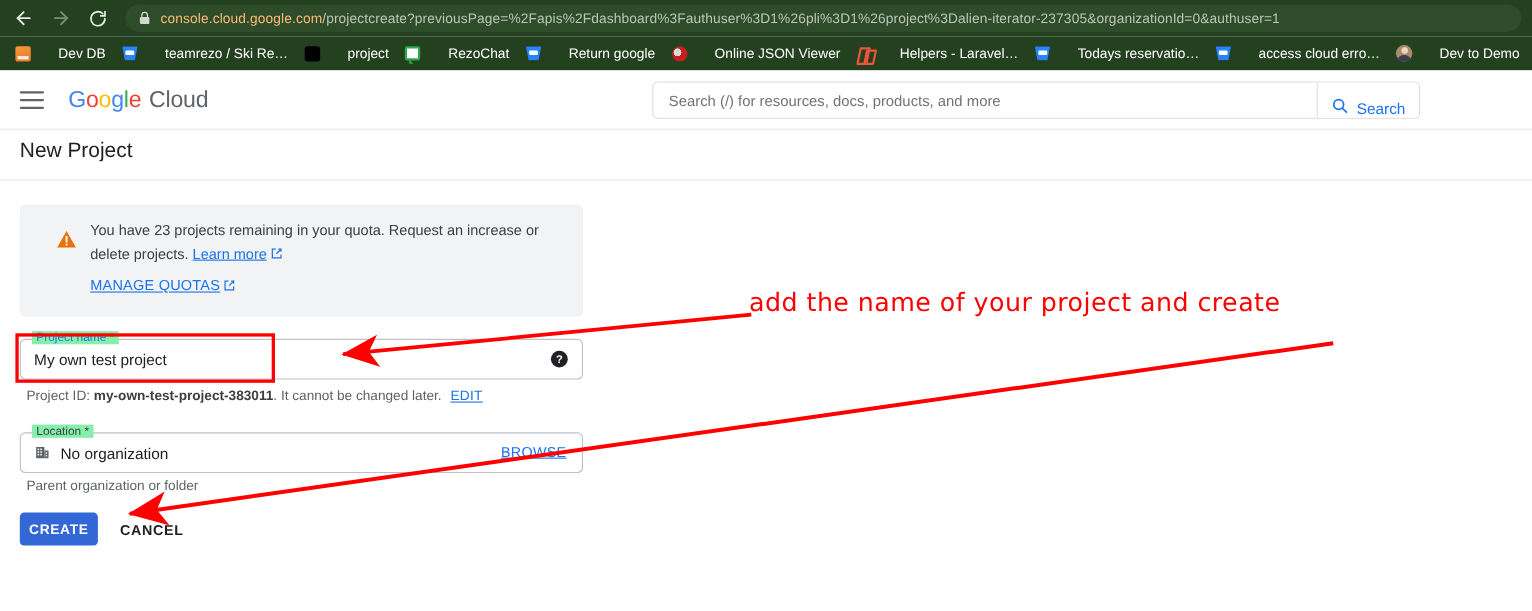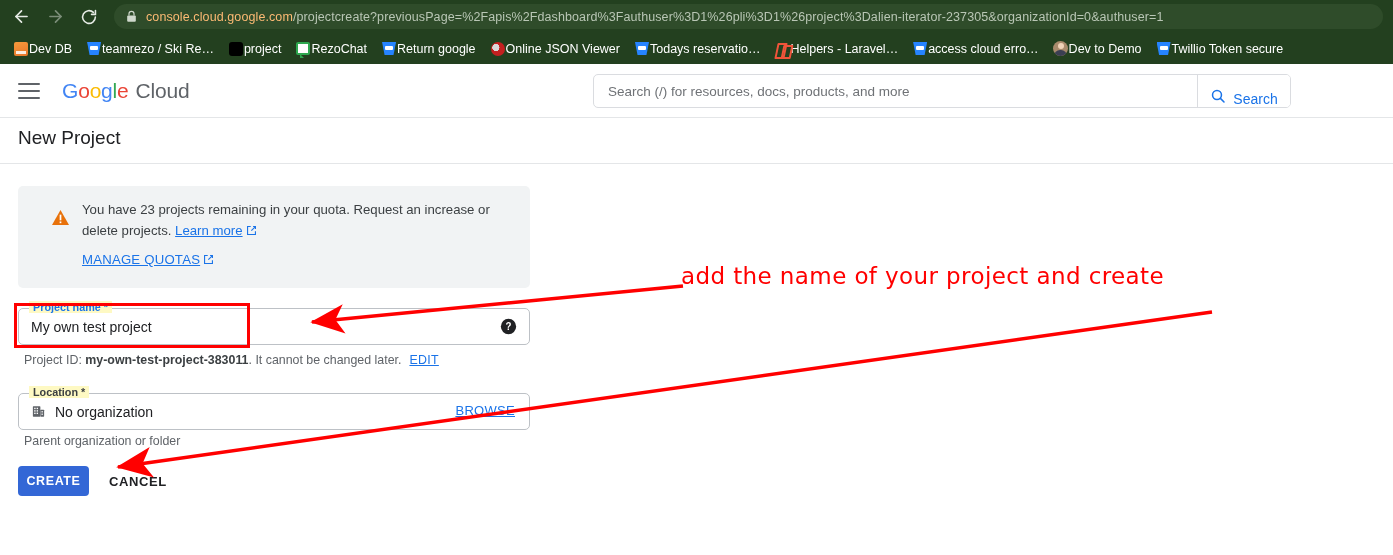--- a/index.html
+++ b/index.html
@@ -42,21 +42,21 @@
   .url-text .host { color:#fdba74; }
 
   .bookmarks-bar {
     position:absolute; left:0; top:33px; width:1393px; height:31px;
     background:#23401f;
     display:flex; align-items:center;
     padding-left: 6px;
     overflow:hidden;
   }
   .bookmark {
-    display:flex; align-items:center; gap:0;
+    display:flex; align-items:center; gap:24px;
     padding: 3px 7px; height:24px; border-radius:4px;
     color:#ffffff; font-size:12.5px; white-space:nowrap;
     flex: 0 0 auto;
   }
   .bm-ico { width:16px; height:16px; flex:0 0 16px; display:flex; align-items:center; justify-content:center; }
   .bm-ico svg, .bm-ico div { display:block; }
 
   
   .fav-jira { width:14px;height:14px;background:linear-gradient(160deg,#f59a3c,#e8762a); border-radius:2px; position:relative;}
   .fav-jira:after{content:"";position:absolute;left:2px;bottom:2px;width:10px;height:3px;background:#fff;opacity:.85;}
@@ -129,22 +129,22 @@
     font-size:13.2px; color:#1a73e8; text-decoration:underline; letter-spacing:.2px;
   }
 
   
   .field {
     position:absolute; border:1px solid #bdc1c6; border-radius:5px; background:#fff;
   }
   .field-proj { left:18px; top:308px; width:512px; height:37px; }
   .field-loc  { left:18px; top:393px; width:512px; height:37px; }
   .field-legend {
-    position:absolute; top:-8px; left:10px; padding:0 4px; background:#fef9c3;
-    font-size:10.8px; font-weight:bold;
+    position:absolute; top:-8px; left:10px; padding:0 4px; background:#86efac;
+    font-size:10.8px; font-weight:normal;
   }
   .legend-proj { color:#1a73e8; }
   .legend-loc  { color:#3c4043; }
   .field-value {
     position:absolute; left:12px; top:0; height:35px; display:flex; align-items:center;
     font-size:14px; color:#202124;
   }
   .help-ico { position:absolute; right:12px; top:9px; }
   .org-ico { width:15px; height:15px; margin-right:9px; }
   .browse-link {
@@ -253,29 +253,29 @@
       <span>Return google</span>
     </div>
     <div class="bookmark">
       <span class="bm-ico">
           <div class="fav-opera"></div>
         </span>
       <span>Online JSON Viewer</span>
     </div>
     <div class="bookmark">
       <span class="bm-ico">
+          <div class="fav-laravel"></div>
+        </span>
+      <span>Helpers - Laravel…</span>
+    </div>
+    <div class="bookmark">
+      <span class="bm-ico">
           <div class="fav-bit"></div>
         </span>
       <span>Todays reservatio…</span>
-    </div>
-    <div class="bookmark">
-      <span class="bm-ico">
-          <div class="fav-laravel"></div>
-        </span>
-      <span>Helpers - Laravel…</span>
     </div>
     <div class="bookmark">
       <span class="bm-ico">
           <div class="fav-bit"></div>
         </span>
       <span>access cloud erro…</span>
     </div>
     <div class="bookmark">
       <span class="bm-ico">
           <div class="fav-person"></div>

